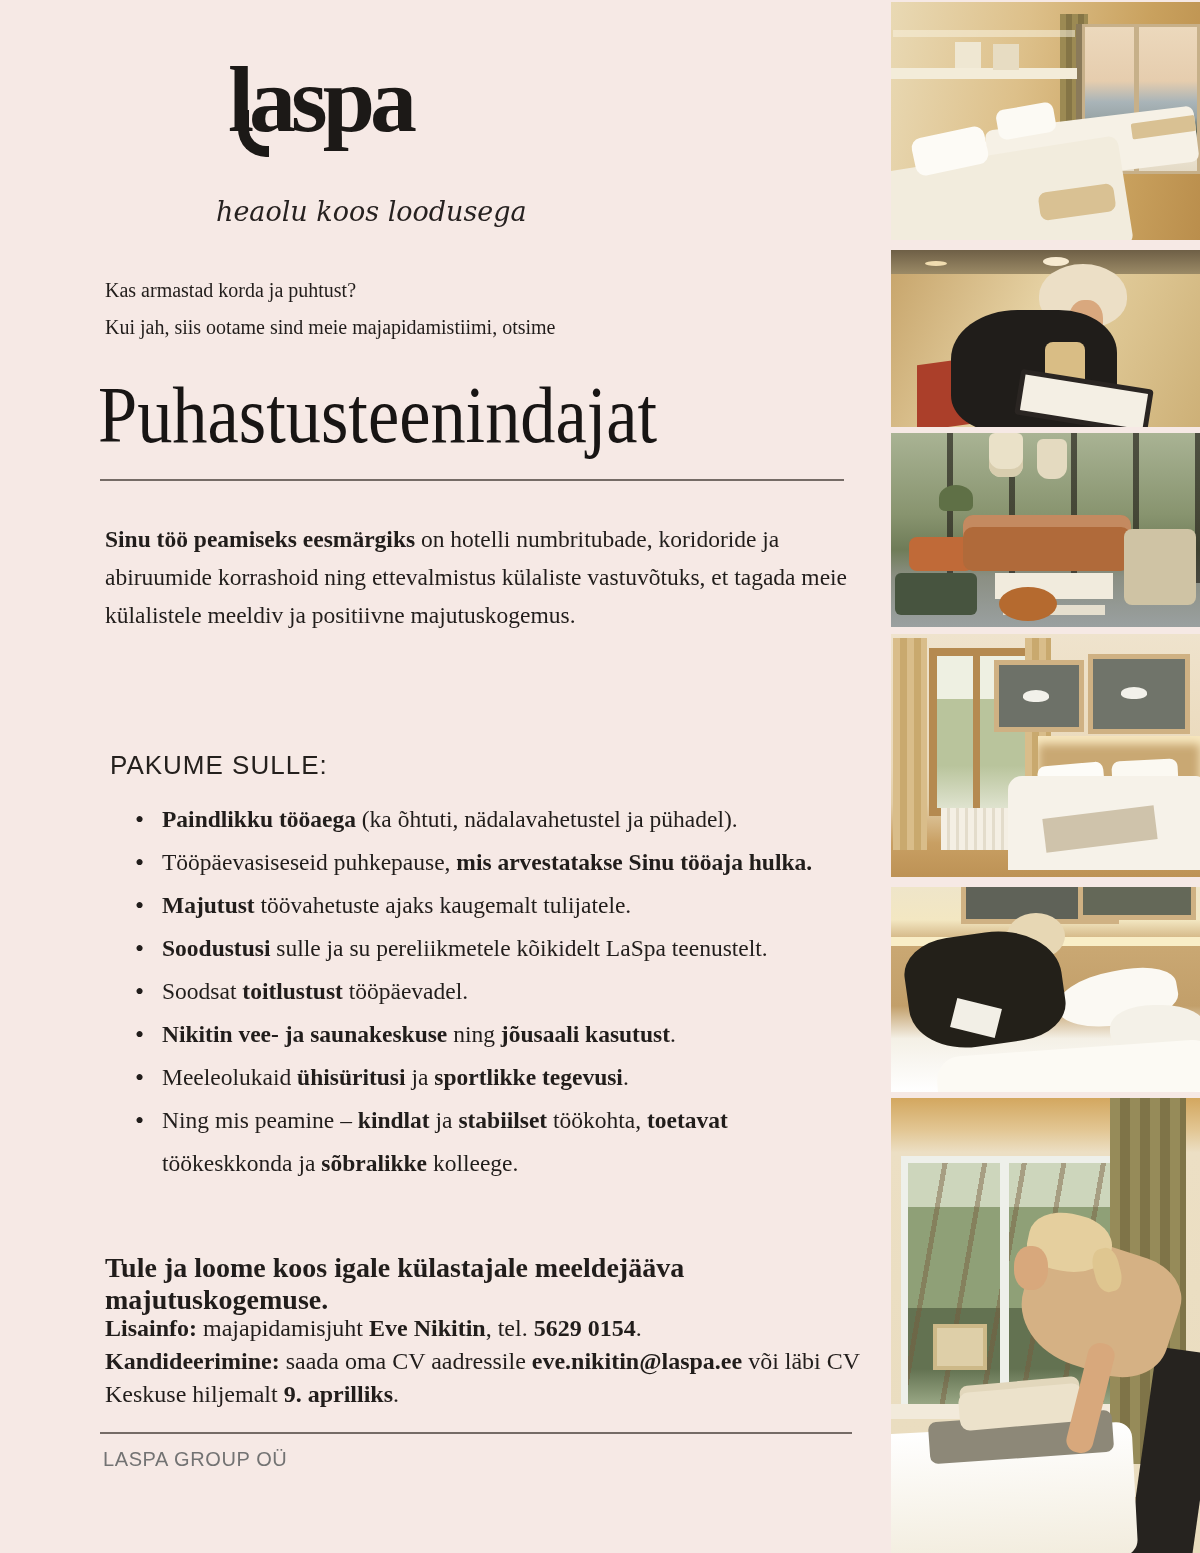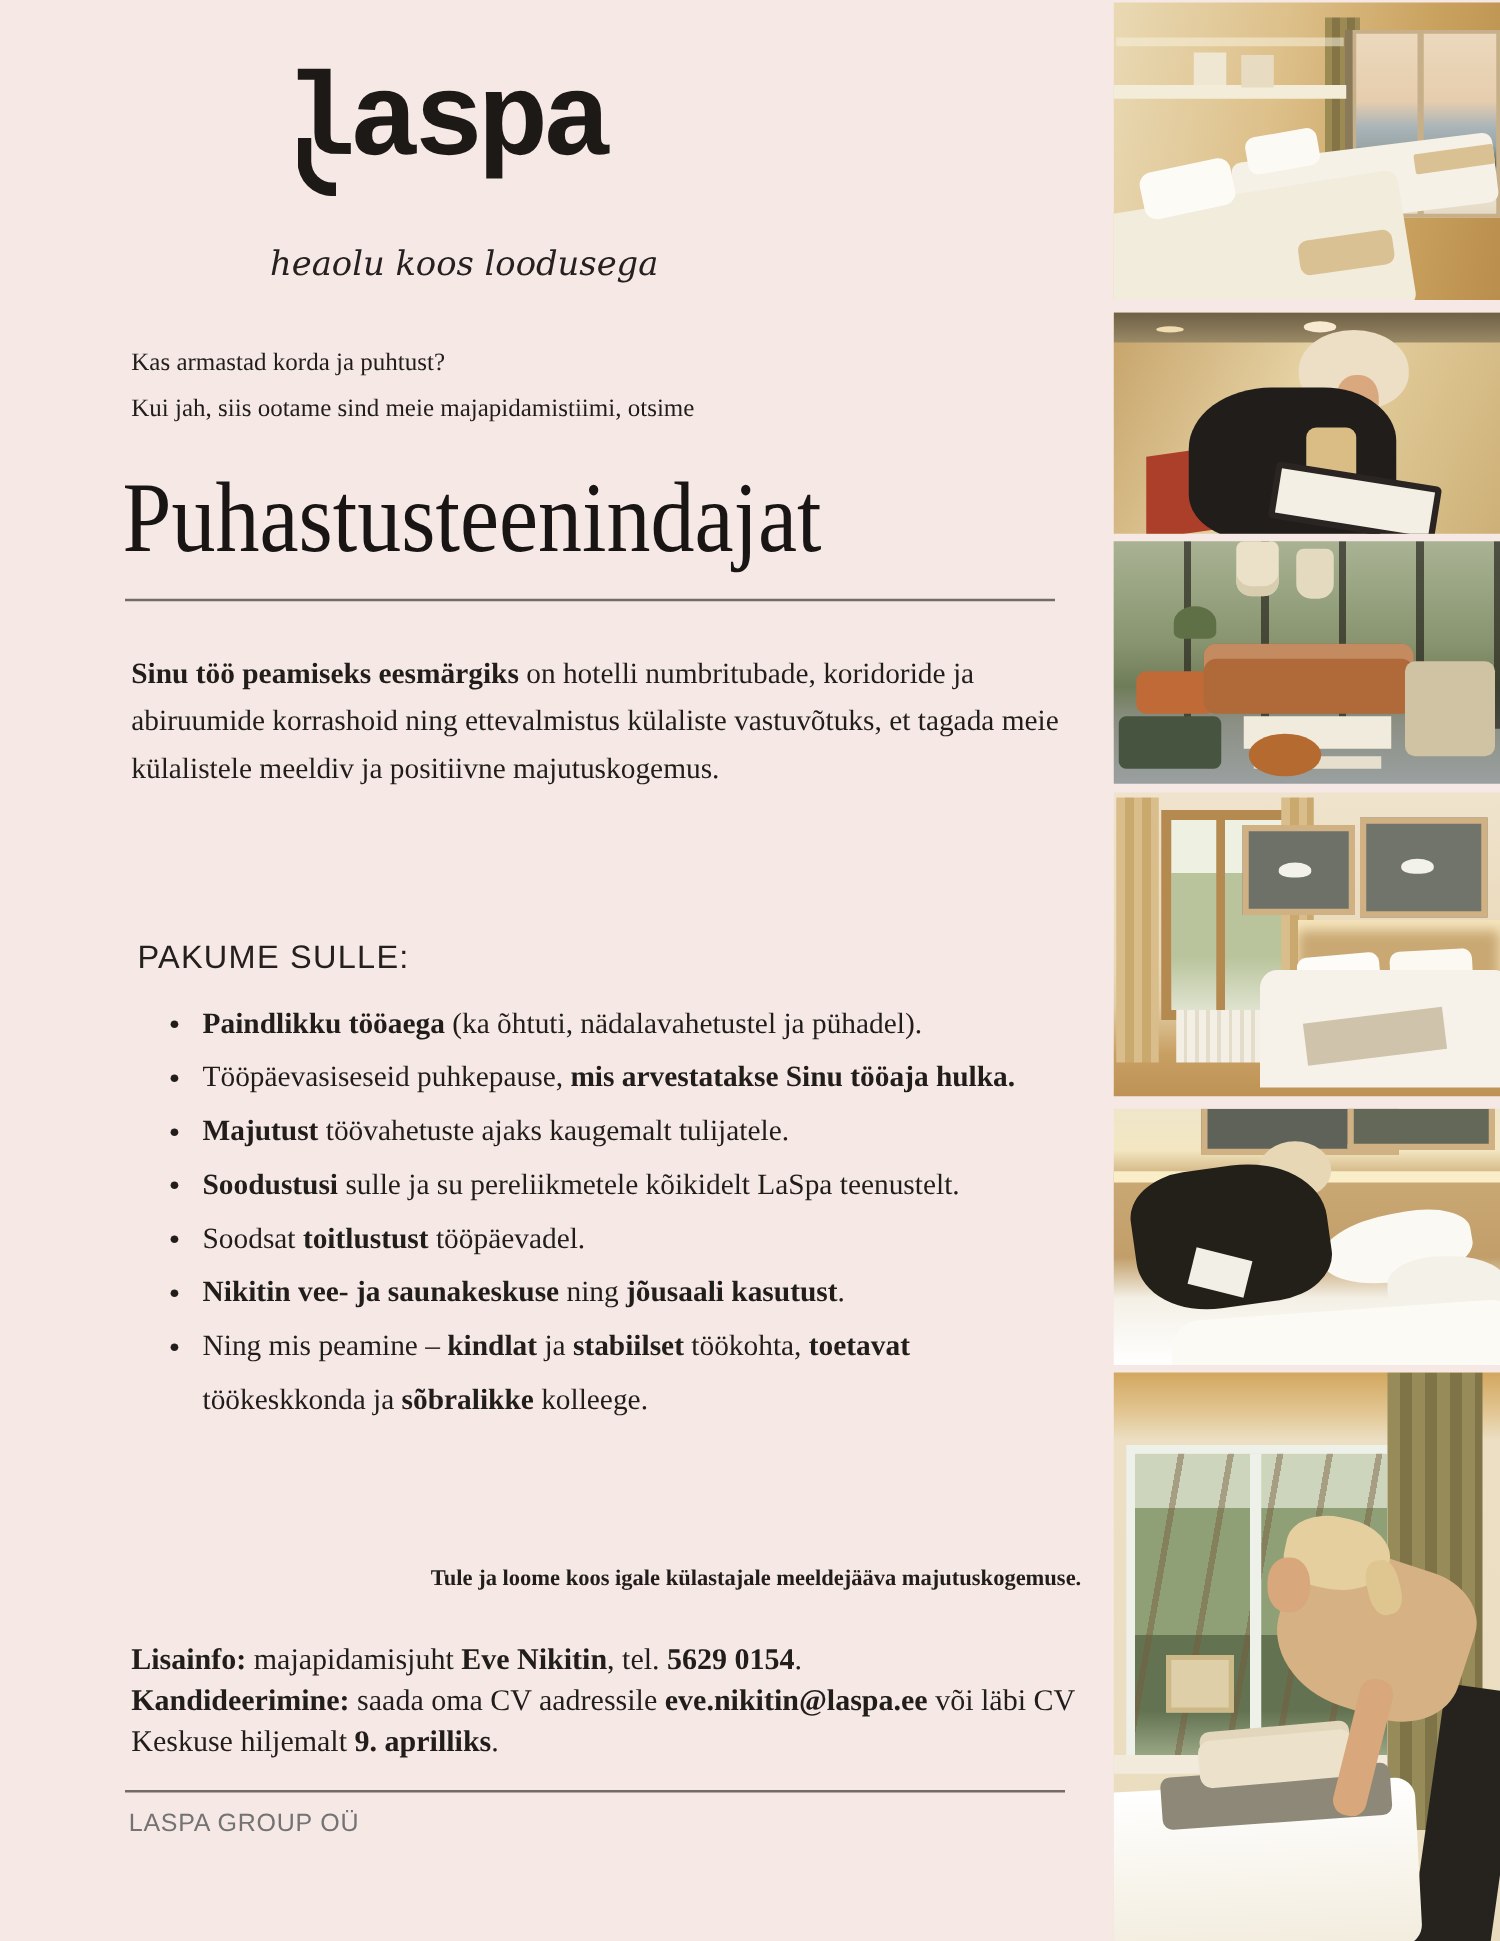--- a/index.html
+++ b/index.html
@@ -1,39 +1,39 @@
 <!DOCTYPE html>
 <html><head>
 <meta charset="utf-8">
 <style>
   html,body{margin:0;padding:0;}
   body{background:#f6e9e5;font-family:"Liberation Serif", serif;}
   #page{position:relative;width:1200px;height:1553px;margin:0 auto;background:#f6e9e5;overflow:hidden;color:#211d1b;}
 
   
-  .wordmark{position:absolute;left:228px;top:52px;height:140px;font-family:Liberation Mono, monospace;font-weight:700;font-size:94px;line-height:1;letter-spacing:-5px;color:#1c1917;}
+  .wordmark{position:absolute;left:228px;top:52px;height:140px;font-family:Liberation Serif, serif;font-weight:700;font-size:94px;line-height:1;letter-spacing:-5px;color:#1c1917;}
   .wordmark .tail{position:absolute;left:10px;top:58px;width:20px;height:36px;border-left:11px solid #1c1917;border-bottom:11px solid #1c1917;border-bottom-left-radius:28px;}
   .tagline{position:absolute;left:216px;top:196px;font-family:"DejaVu Serif", serif;font-style:italic;font-size:27px;color:#262120;}
 
   
   .intro{position:absolute;left:105px;top:272px;width:760px;font-size:20px;line-height:37px;}
   h1.title{position:absolute;left:98px;top:370px;margin:0;font-size:80px;font-weight:400;color:#181514;letter-spacing:0px;transform:scaleX(.88);transform-origin:left;white-space:nowrap;}
   .rule{position:absolute;height:1.5px;background:#756b66;}
   .rule-title{left:100px;top:479px;width:744px;}
   .para{position:absolute;left:105px;width:752px;margin:0;font-size:23.5px;line-height:38px;}
   #para1{top:520px;}
   #para2{top:640px;line-height:37px;}
   .b{font-weight:700;}
 
   h2.offer-heading{position:absolute;left:110px;top:750px;margin:0;font-family:"Liberation Sans", sans-serif;font-weight:400;font-size:26px;letter-spacing:1px;color:#24201d;}
   ul.bullets{position:absolute;left:105px;top:798px;width:740px;margin:0;padding:0;list-style:none;font-size:23.5px;line-height:43px;}
   ul.bullets li{position:relative;padding-left:57px;margin:0;}
   ul.bullets li::before{content:"\2022";position:absolute;left:30px;top:0;font-size:26px;}
 
-  .closing{position:absolute;left:105px;top:1252px;width:760px;margin:0;font-size:18px;font-weight:700;text-align:right;}
+  .closing{position:absolute;left:105px;top:1252px;width:760px;margin:0;font-size:28px;font-weight:700;}
   .contact{position:absolute;left:105px;top:1312px;width:764px;font-size:24px;line-height:33px;}
   .contact p{margin:0;}
 
   .rule-footer{left:100px;top:1432px;width:752px;}
   .footer-line{position:absolute;left:103px;font-family:"Liberation Sans", sans-serif;font-size:20px;letter-spacing:.6px;color:#737373;}
   #footer-company{top:1448px;}
   #footer-address{top:1480px;}
 
   
   .photo{position:absolute;left:891px;width:309px;overflow:hidden;}
@@ -139,20 +139,21 @@
   <p class="para" id="para1"><span class="b">Sinu töö peamiseks eesmärgiks</span><span> on hotelli numbritubade, koridoride ja abiruumide korrashoid ning ettevalmistus külaliste vastuvõtuks, et tagada meie külalistele meeldiv ja positiivne majutuskogemus.</span></p>
 
   <h2 class="offer-heading">PAKUME SULLE:</h2>
   <ul class="bullets">
     <li><span class="b">Paindlikku tööaega</span><span> (ka õhtuti, nädalavahetustel ja pühadel).</span></li>
     <li><span>Tööpäevasiseseid puhkepause, </span><span class="b">mis arvestatakse Sinu tööaja hulka.</span></li>
     <li><span class="b">Majutust</span><span> töövahetuste ajaks kaugemalt tulijatele.</span></li>
     <li><span class="b">Soodustusi</span><span> sulle ja su pereliikmetele kõikidelt LaSpa teenustelt.</span></li>
     <li><span>Soodsat </span><span class="b">toitlustust</span><span> tööpäevadel.</span></li>
     <li><span class="b">Nikitin vee- ja saunakeskuse</span><span> ning </span><span class="b">jõusaali kasutust</span><span>.</span></li>
+    <li><span>Meeleolukaid </span><span class="b">ühisüritusi</span><span> ja </span><span class="b">sportlikke tegevusi</span><span>.</span></li>
     <li><span>Ning mis peamine – </span><span class="b">kindlat</span><span> ja </span><span class="b">stabiilset</span><span> töökohta, </span><span class="b">toetavat</span><span> töökeskkonda ja </span><span class="b">sõbralikke</span><span> kolleege.</span></li>
   </ul>
 
   <p class="closing">Tule ja loome koos igale külastajale meeldejääva majutuskogemuse.</p>
   <div class="contact">
     <p><span class="b">Lisainfo:</span><span> majapidamisjuht </span><span class="b">Eve Nikitin</span><span>, tel. </span><span class="b">5629 0154</span><span>.</span></p>
     <p><span class="b">Kandideerimine:</span><span> saada oma CV aadressile </span><span class="b">eve.nikitin@laspa.ee</span><span> või läbi CV Keskuse hiljemalt </span><span class="b">9. aprilliks</span><span>.</span></p>
   </div>
 
   <div class="rule rule-footer"></div>

